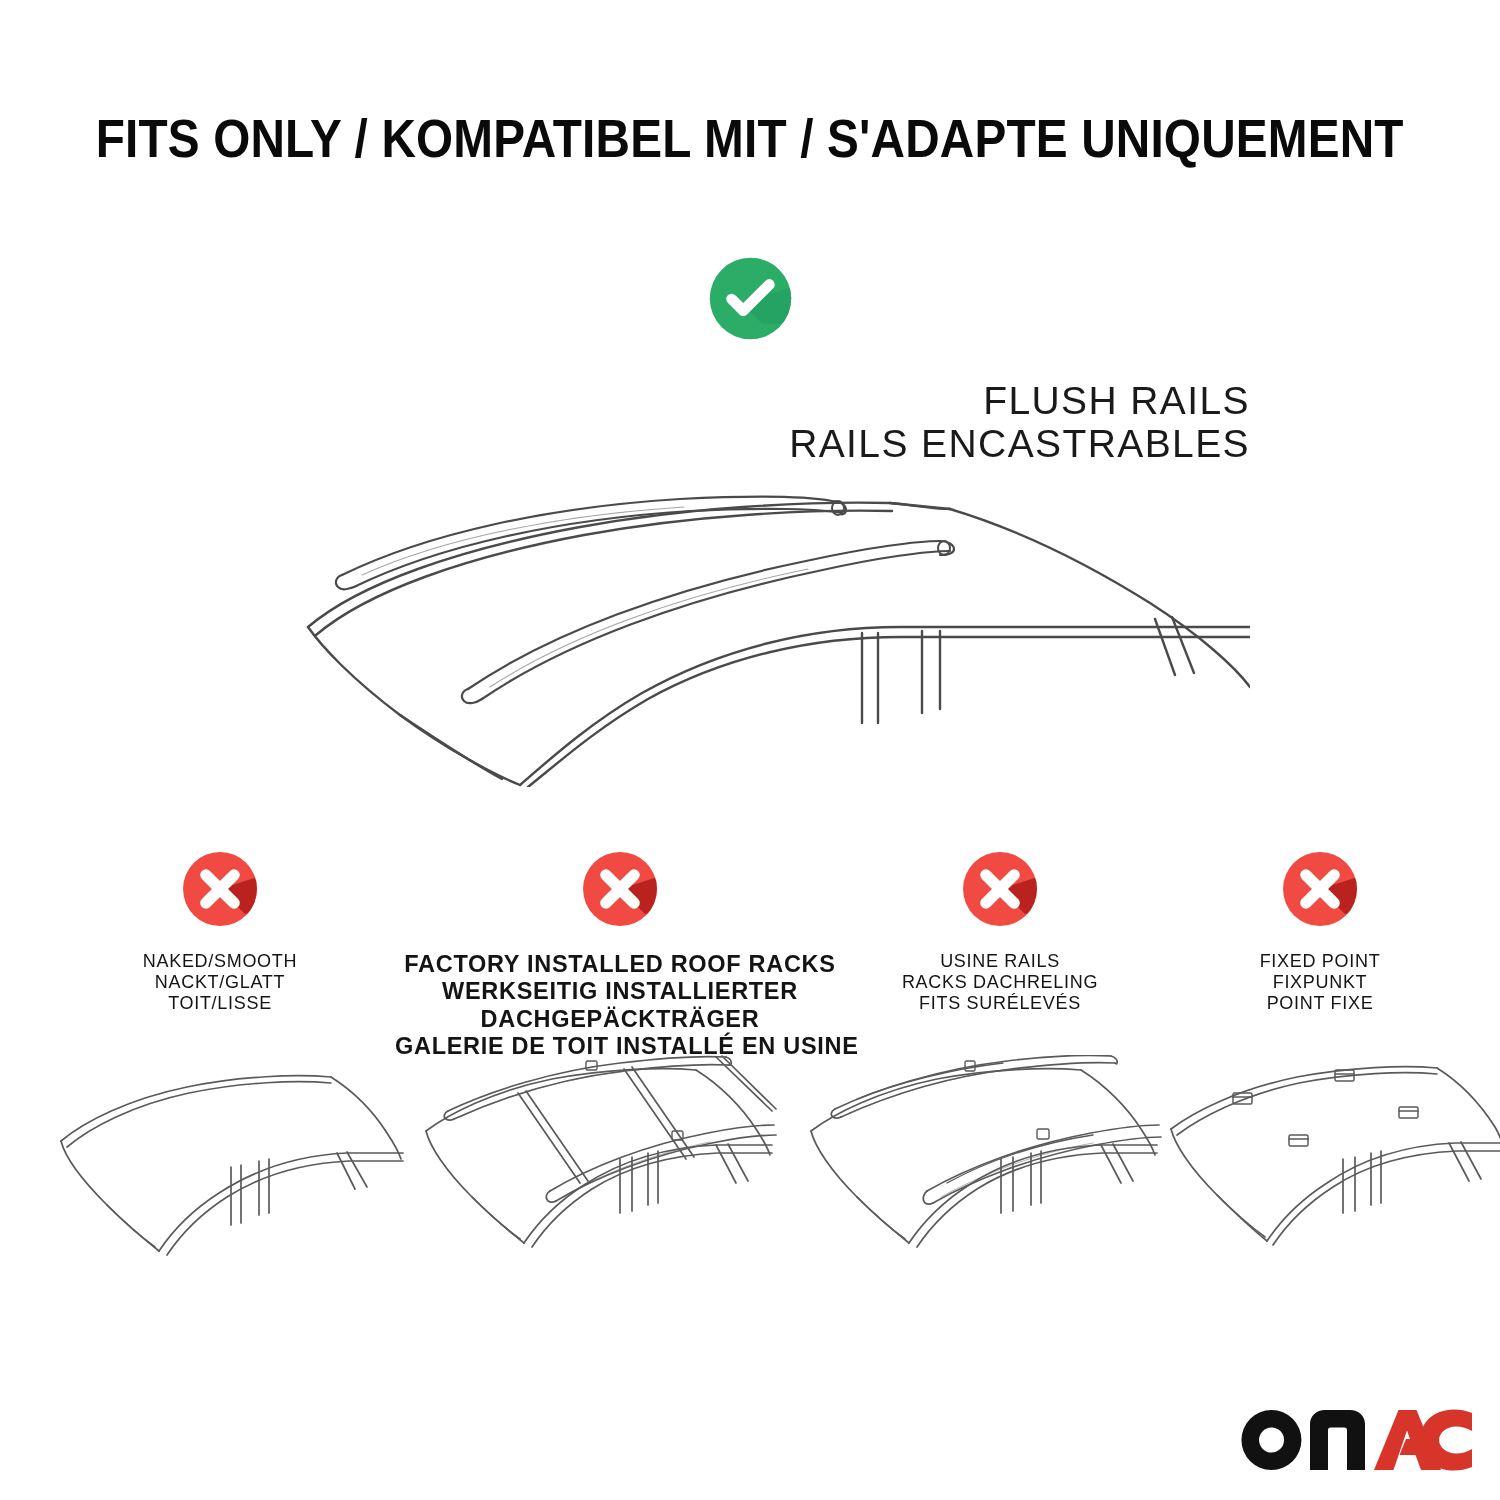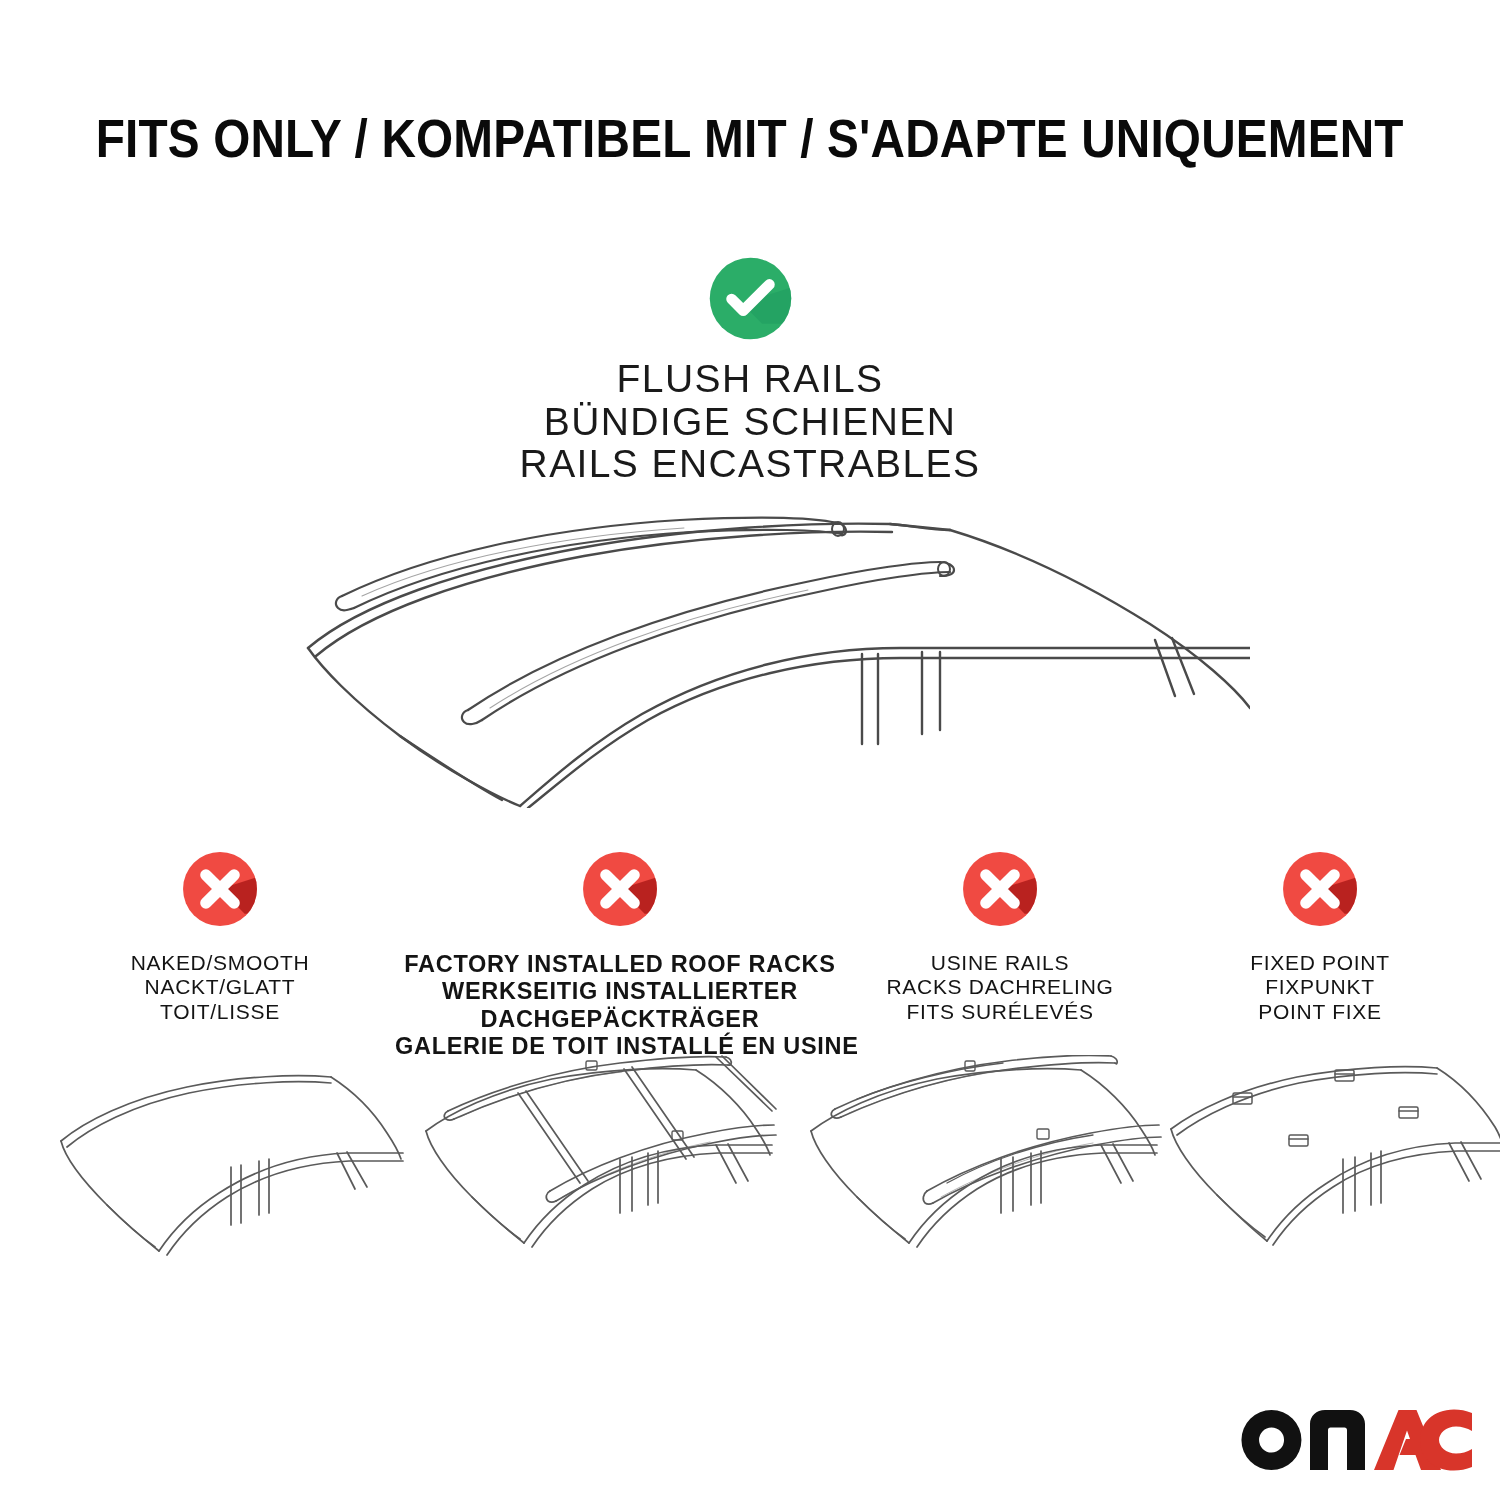--- a/index.html
+++ b/index.html
@@ -39,22 +39,22 @@
   }
   .badge-wrap{ text-align:center; }
   .badge{
     display:inline-block;
     width:97px; height:97px;
     position:relative;
   }
   .badge svg{ display:block; width:100%; height:100%; }
 
   .hero-label{
-    text-align:center;
-    margin-top:7px;
+    text-align:right;
+    margin-top:29px;
     font-weight:300;
     font-size:39px;
     line-height:1.09;
     letter-spacing:1.4px;
     color:#1a1a1a;
     white-space:nowrap;
   }
   .hero-art{
     margin-top:22px;
     width:1000px;
@@ -69,21 +69,21 @@
     width:1500px;
     height:240px;
   }
   .col{ position:absolute; top:0; }
   .col-badge{ text-align:center; }
   .col-badge .badge{ width:88px; height:88px; }
   .col-label{
     margin-top:14px;
     text-align:center;
     font-weight:300;
-    font-size:21px;
+    font-size:18px;
     line-height:1.16;
     letter-spacing:0.7px;
     color:#141414;
     white-space:nowrap;
   }
 
   .col-1{ left:70px;  width:300px; }
   .col-2{ left:395px; width:450px; }
   .col-3{ left:845px; width:310px; }
   .col-4{ left:1175px; width:290px; }
@@ -133,21 +133,20 @@
         <g clip-path="url(#cpG)">
           <path d="M41 55 L62 76 L100 76 L100 36 Z" fill="#1F9A5E" opacity="0.55"></path>
         </g>
         <path d="M30.5 50.5 L42.5 62.5 L69.5 35.5" fill="none" stroke="#FFFFFF" stroke-width="11" stroke-linecap="round" stroke-linejoin="round"></path>
       </svg>
     </span>
   </div>
 
   <div class="hero-label">
     <div>FLUSH RAILS</div>
-    <div>BÜNDIGE SCHIENEN</div>
     <div>RAILS ENCASTRABLES</div>
   </div>
 
   <div class="hero-art">
     <svg viewBox="0 0 1000 300" xmlns="http://www.w3.org/2000/svg" fill="none" stroke="#4A4A4A" stroke-width="2.4" stroke-linecap="round" stroke-linejoin="round">
 
       <path d="M58 140 C110 96 210 62 330 40 C440 20 560 14 640 16 L700 22"></path>
       <path d="M700 22 C760 40 830 72 900 116 C950 148 985 180 1000 200"></path>
       <path d="M58 140 C72 160 102 192 150 228 C196 262 245 288 270 298"></path>
       <path d="M270 298 C300 272 340 236 392 206 C470 162 560 140 650 140 L1000 140"></path>

